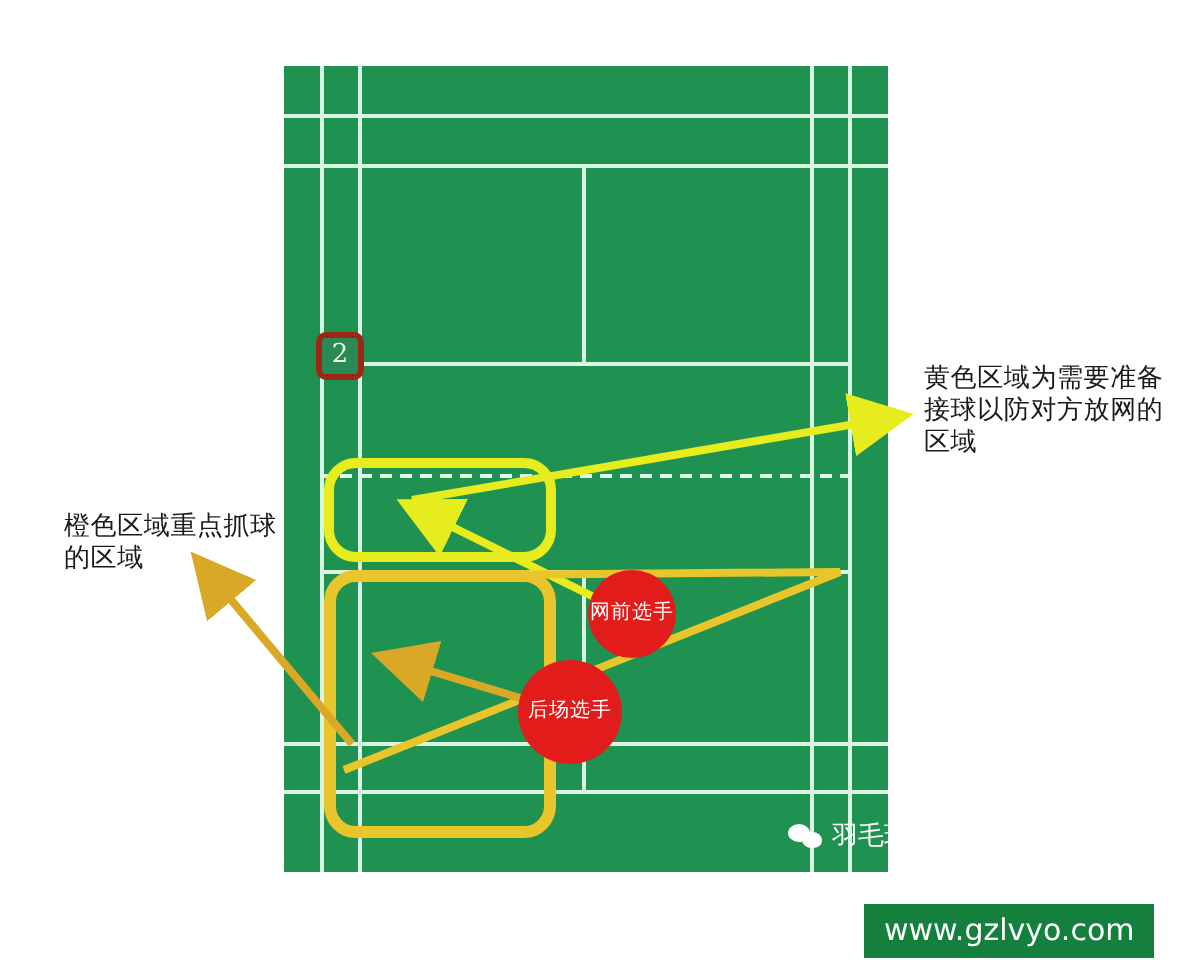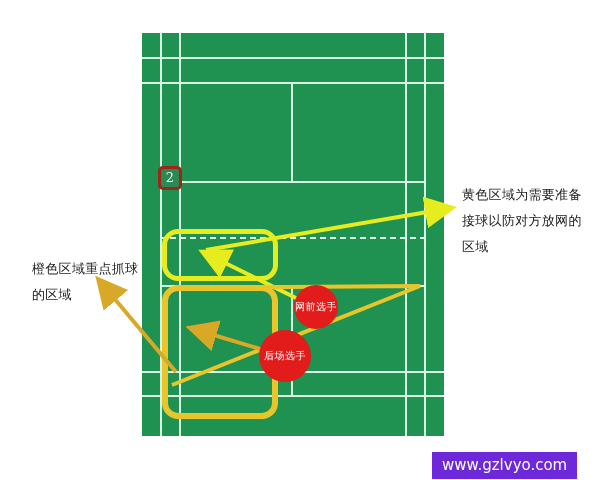--- a/index.html
+++ b/index.html
@@ -15,21 +15,21 @@
   .wm-tag{
     position:absolute;left:8px;top:8px;
     background:#a8a8a8;color:#ffffff;
     font-size:19px;line-height:26px;
     padding:1px 10px 3px 10px;
     letter-spacing:.5px;
     white-space:nowrap;
   }
   .wm-url{
     position:absolute;left:432px;top:452px;
-    background:#6d28d9;color:#ffffff;
+    background:#15803d;color:#ffffff;
     font-size:15px;line-height:22px;
     padding:2px 10px 3px 10px;
     white-space:nowrap;
   }
 
   
   .court{
     position:absolute;left:142px;top:33px;
     width:302px;height:403px;
     background:#1f9150;
@@ -78,21 +78,21 @@
     letter-spacing:.5px;
     text-align:center;
   }
   .player.front{left:294px;top:285px;width:44px;height:44px;}
   .player.back{left:259px;top:330px;width:52px;height:52px;align-items:center;}
 
   
   .note{
     position:absolute;
     color:#1a1a1a;
-    font-size:13px;line-height:26px;
+    font-size:13px;line-height:16px;
     letter-spacing:.3px;
   }
   .note-right{left:462px;top:182px;width:120px;}
   .note-left{left:32px;top:256px;width:112px;}
 
   
   .wechat{
     position:absolute;left:394px;top:410px;
     display:flex;align-items:center;gap:5px;
     color:#ffffff;font-size:13px;line-height:18px;
@@ -167,16 +167,23 @@
     <span>选手</span>
   </div>
   <div class="player back">
     <span>后场</span>
     <span>选手</span>
   </div>
 
   <div class="note note-right">黄色区域为需要准备接球以防对方放网的区域</div>
   <div class="note note-left">橙色区域重点抓球的区域</div>
 
+  <div class="wechat">
+    <span class="wechat-icon">
+        <i class="b1"></i>
+        <i class="b2"></i>
+      </span>
+    <span>羽毛球晋级之路-迪迪王</span>
+  </div>
 
   <div class="wm-url">www.gzlvyo.com</div>
 
 </div>
 
 </body></html>

